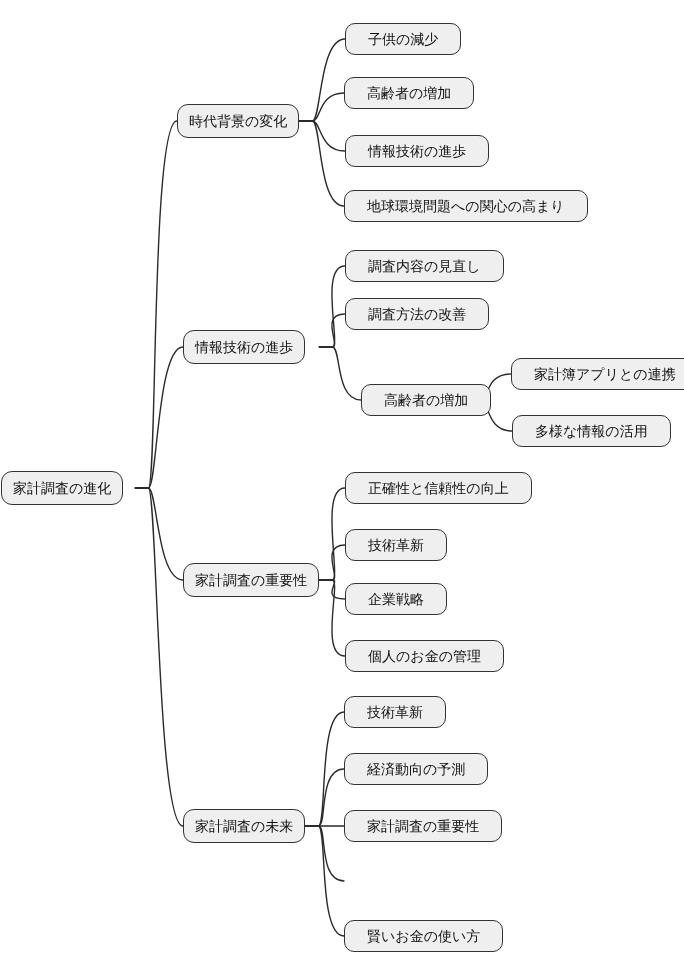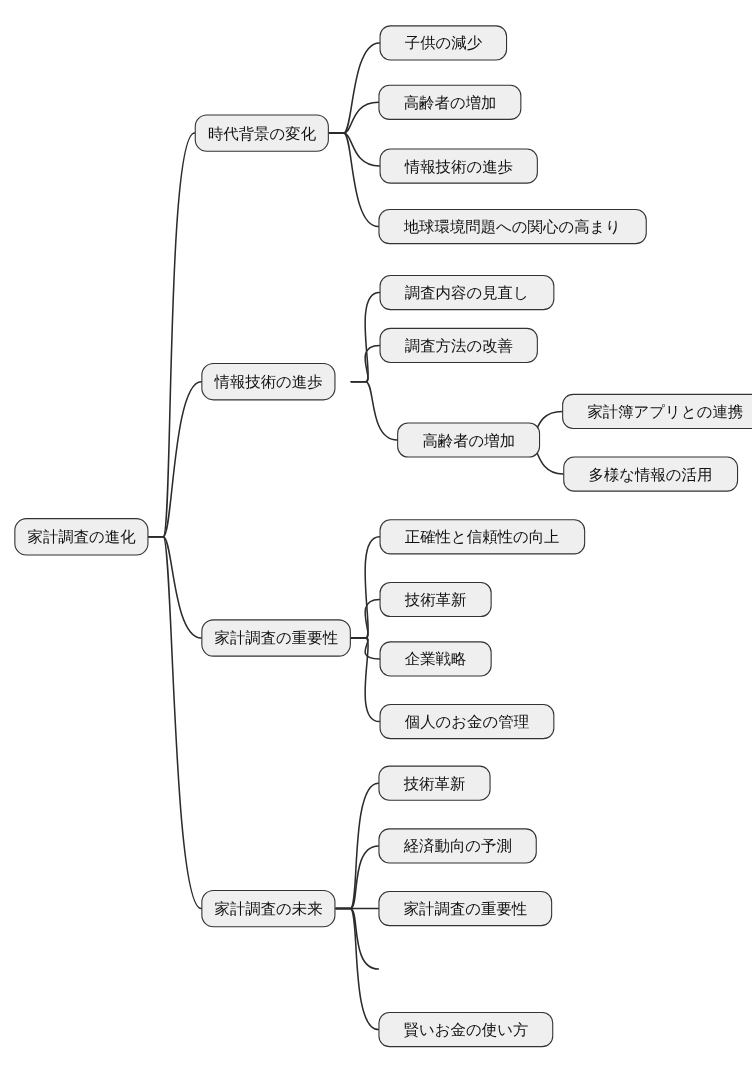--- a/index.html
+++ b/index.html
@@ -71,21 +71,21 @@
       <path d="M 319.328125 580 L 332.328125 580 C 341.328125 580 319 599 345 599"></path>
       <path d="M 319.328125 580 L 332.328125 580 C 341.328125 580 319 656 345 656"></path>
       <path d="M 135.328125 488 L 148.328125 488 C 157.328125 488 157 826 183 826"></path>
       <path d="M 305.328125 826 L 318.328125 826 C 327.328125 826 318 712 344 712"></path>
       <path d="M 305.328125 826 L 318.328125 826 C 327.328125 826 318 769 344 769"></path>
       <path d="M 305.328125 826 L 318.328125 826 C 327.328125 826 318 826 344 826"></path>
       <path d="M 305.328125 826 L 318.328125 826 C 327.328125 826 318 881 344 881"></path>
       <path d="M 305.328125 826 L 318.328125 826 C 327.328125 826 318 936 344 936"></path>
     </svg>
 
-  <div class="node root" style="left:13px; top:488px">家計調査の進化</div>
+  <div class="node root" style="left:1px; top:488px">家計調査の進化</div>
 
   <div class="node branch" style="left:177px; top:121px">時代背景の変化</div>
   <div class="node leaf" style="left:345px; top:39px">子供の減少</div>
   <div class="node leaf" style="left:344px; top:93px">高齢者の増加</div>
   <div class="node leaf" style="left:345px; top:151px">情報技術の進歩</div>
   <div class="node leaf" style="left:344px; top:206px">地球環境問題への関心の高まり</div>
 
   <div class="node branch" style="left:183px; top:347px">情報技術の進歩</div>
   <div class="node leaf" style="left:345px; top:266px">調査内容の見直し</div>
   <div class="node leaf" style="left:345px; top:314px">調査方法の改善</div>

